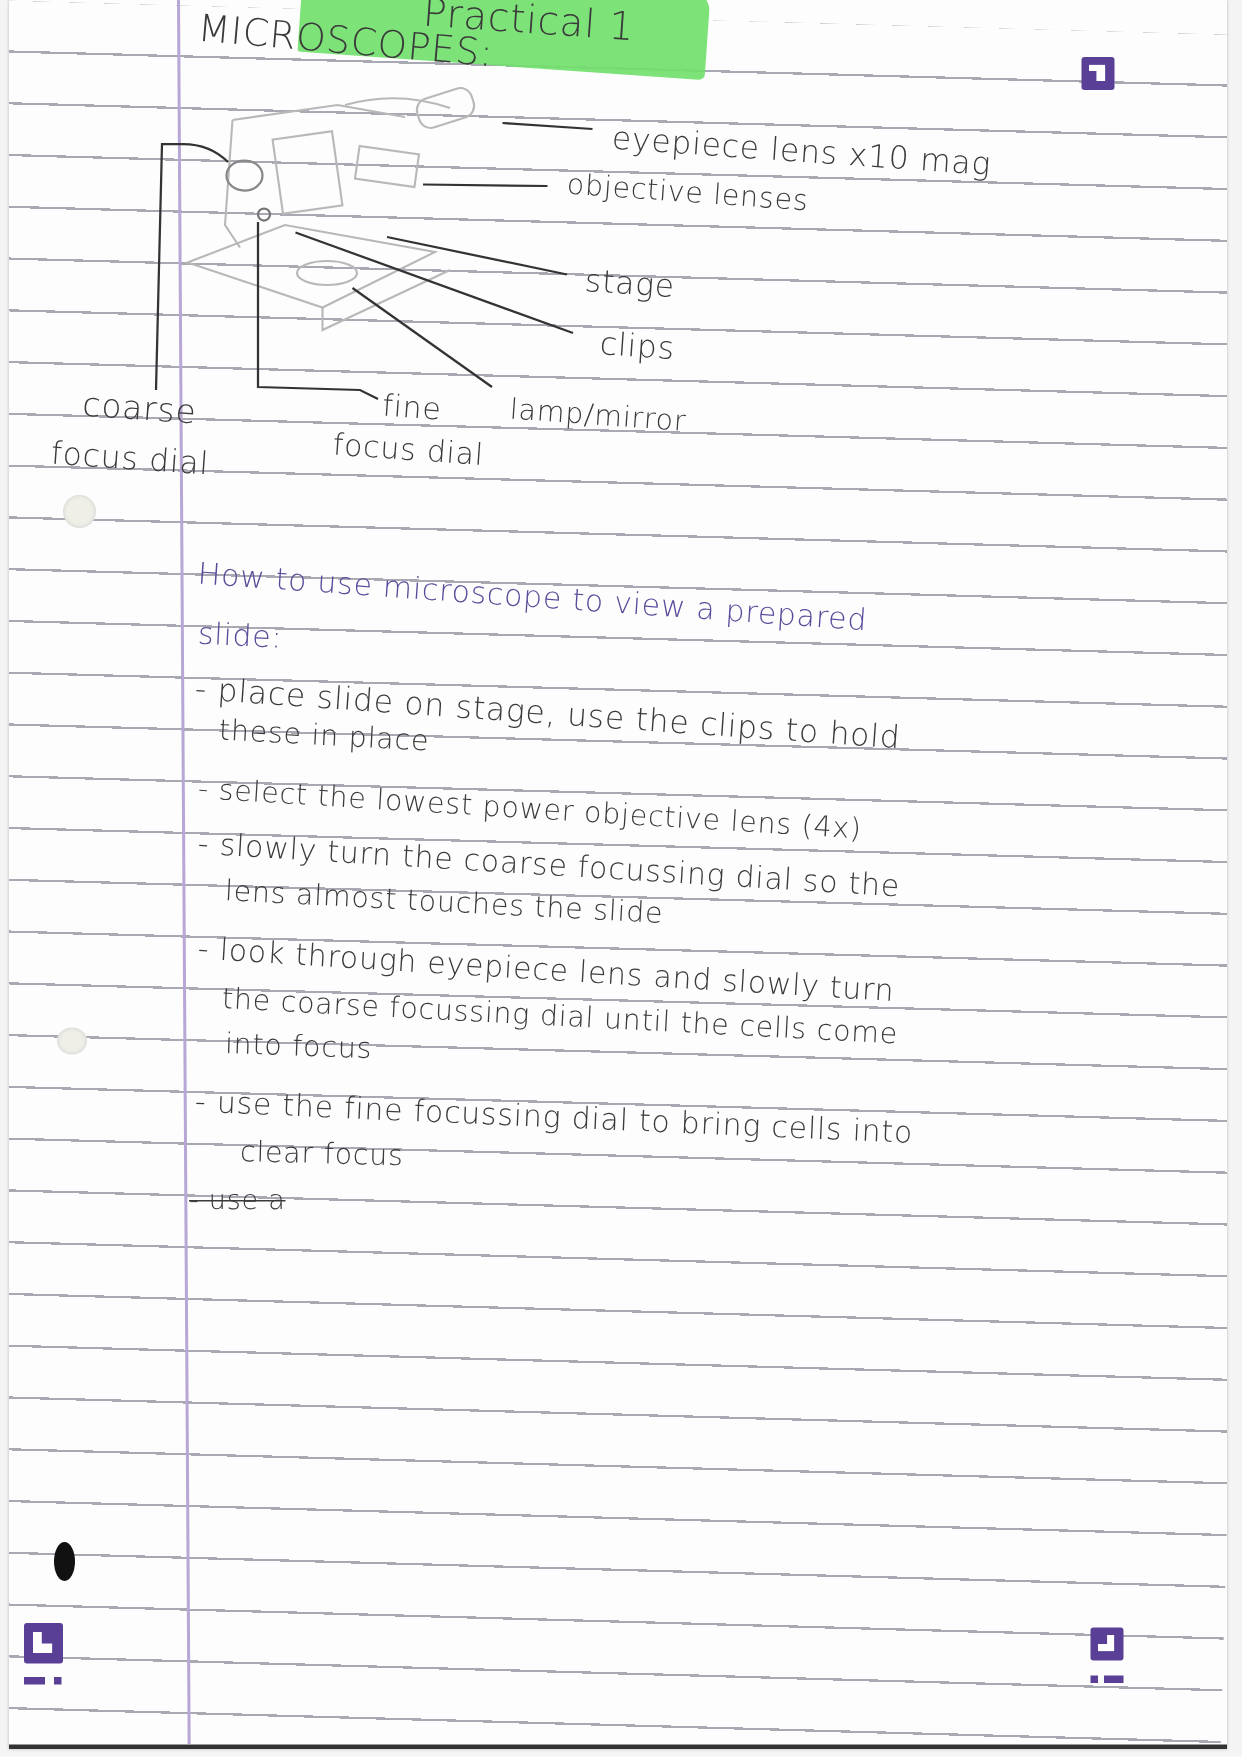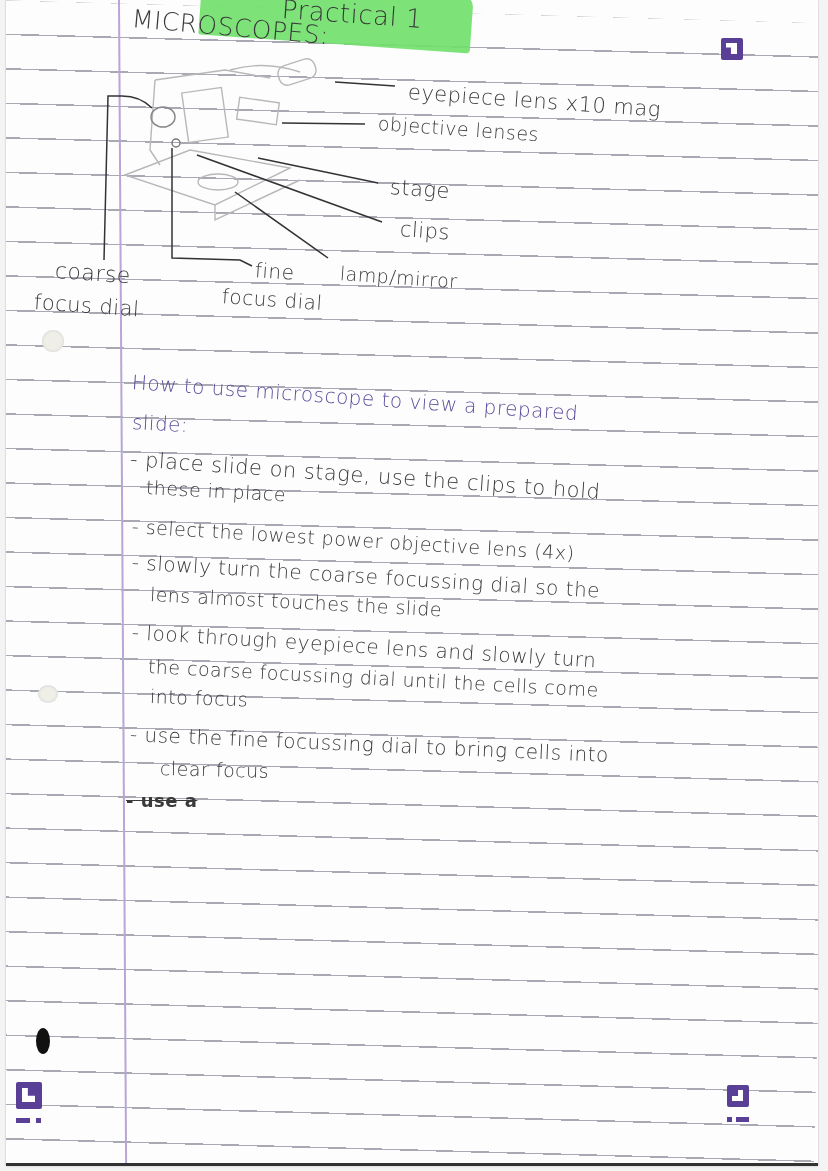--- a/index.html
+++ b/index.html
@@ -115,21 +115,21 @@
 <div class="hand" style="left:130px;top:447px;font-size:21px;transform:rotate(4deg);">- place slide on stage, use the clips to hold</div>
 <div class="hand" style="left:146px;top:476px;font-size:19px;transform:rotate(3deg);">these in place</div>
 <div class="hand" style="left:132px;top:515px;font-size:19px;transform:rotate(3.5deg);">- select the lowest power objective lens (4x)</div>
 <div class="hand" style="left:132px;top:550px;font-size:20px;transform:rotate(3.5deg);">- slowly turn the coarse focussing dial so the</div>
 <div class="hand" style="left:150px;top:583px;font-size:19px;transform:rotate(3deg);">lens almost touches the slide</div>
 <div class="hand" style="left:132px;top:620px;font-size:20px;transform:rotate(3.5deg);">- look through eyepiece lens and slowly turn</div>
 <div class="hand" style="left:148px;top:655px;font-size:19px;transform:rotate(3deg);">the coarse focussing dial until the cells come</div>
 <div class="hand" style="left:150px;top:685px;font-size:19px;transform:rotate(2deg);">into focus</div>
 <div class="hand" style="left:130px;top:722px;font-size:20px;transform:rotate(2.5deg);">- use the fine focussing dial to bring cells into</div>
 <div class="hand" style="left:160px;top:757px;font-size:19px;transform:rotate(1.5deg);">clear focus</div>
-<div class="hand" style="left:126px;top:790px;font-size:18px;text-decoration:line-through;font-weight:bold;">- use a</div>
+<div class="hand" style="left:126px;top:790px;font-size:18px;text-decoration:line-through;">- use a</div>
 
 <div class="icon-box icon-tr"></div>
 <div class="icon-box icon-bl"></div>
 <div class="dash" style="left:16px;top:1118px;width:14px;"></div>
 <div class="dash" style="left:36px;top:1118px;width:5px;"></div>
 <div class="icon-box icon-br"></div>
 <div class="dash" style="left:727px;top:1117px;width:5px;"></div>
 <div class="dash" style="left:736px;top:1117px;width:13px;"></div>
 
 </body></html>

